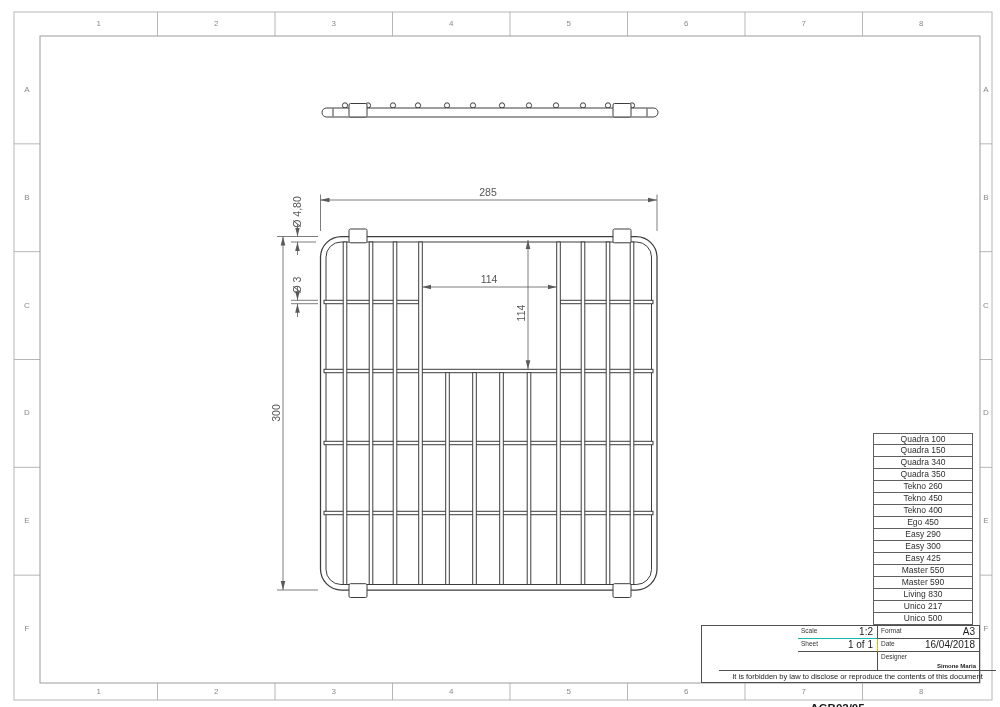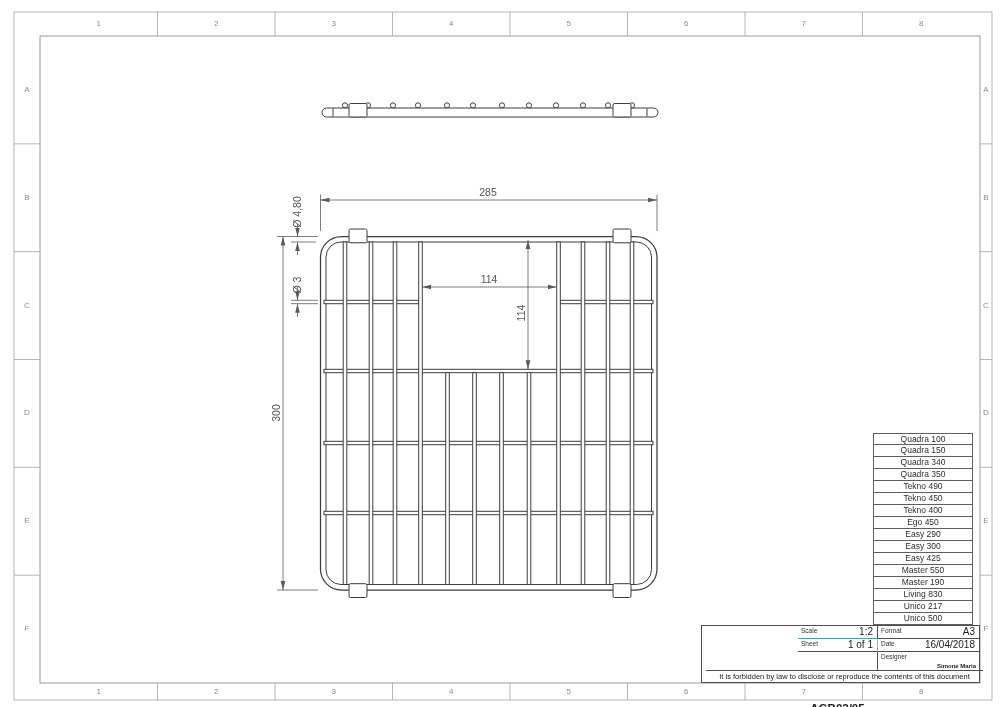--- a/index.html
+++ b/index.html
@@ -24,21 +24,21 @@
   .mrow:first-child{border-top:1px solid #5f5f5f;}
   
   #title-block{position:absolute;left:701px;top:625px;width:279px;height:58px;
                box-sizing:border-box;border:1px solid #4f4f4f;background:#fff;}
   .tb-cell{position:absolute;box-sizing:border-box;}
   .tb-label{position:absolute;top:1px;left:3px;font-size:6.5px;color:#333;}
   .tb-value{position:absolute;right:4px;bottom:1px;font-size:10px;color:#1d1d1d;}
   #tb-doc-cell .docnum{position:absolute;left:0;right:0;top:4px;text-align:center;
       font-size:11.5px;font-weight:bold;color:#1a1a1a;margin-top:46px;}
   #tb-designer-name{position:absolute;right:3px;bottom:1px;font-size:6px;font-weight:bold;color:#222;}
-  #tb-legal{position:absolute;left:4px;top:44px;width:277px;height:12px;border-top:1px solid #4f4f4f;
+  #tb-legal{position:absolute;left:17px;top:44px;width:277px;height:12px;border-top:1px solid #4f4f4f;
       font-size:7.5px;color:#222;text-align:center;line-height:12px;}
   #logo-cell{left:0;top:0;width:96px;height:44px;border-right:1px solid #4f4f4f;
       display:flex;align-items:center;justify-content:center;}
   #logo-box{border:2.5px solid #141414;border-radius:9px;padding:0 7px 2px 7px;background:#fff;}
   #logo-text{font-family:"DejaVu Sans",sans-serif;font-weight:bold;font-size:19px;
       letter-spacing:-1px;color:#141414;text-shadow:0 2.4px 0 #3f8f8d;line-height:1.1;}
 </style>
 </head>
 <body>
 
@@ -192,29 +192,29 @@
       <div class="zone" style="left: 986px; top: 521.25px;">E</div>
       <div class="zone" style="left: 27px; top: 629.083px;">F</div>
       <div class="zone" style="left: 986px; top: 629.083px;">F</div>
     </div>
 
   <div id="model-table">
       <div class="mrow">Quadra 100</div>
       <div class="mrow">Quadra 150</div>
       <div class="mrow">Quadra 340</div>
       <div class="mrow">Quadra 350</div>
-      <div class="mrow">Tekno 490</div>
+      <div class="mrow">Tekno 260</div>
       <div class="mrow">Tekno 450</div>
       <div class="mrow">Tekno 400</div>
       <div class="mrow">Ego 450</div>
       <div class="mrow">Easy 290</div>
       <div class="mrow">Easy 300</div>
       <div class="mrow">Easy 425</div>
       <div class="mrow">Master 550</div>
-      <div class="mrow">Master 190</div>
+      <div class="mrow">Master 590</div>
       <div class="mrow">Living 830</div>
       <div class="mrow">Unico 217</div>
       <div class="mrow">Unico 500</div>
     </div>
 
   <div id="title-block">
 
     <div class="tb-cell" style="left:96px;top:0;width:80px;height:13px;border-right:1px solid #4f4f4f;border-bottom:1px solid #14b8a6;">
       <span class="tb-label">Scale</span>
       <span class="tb-value">1:2</span>

